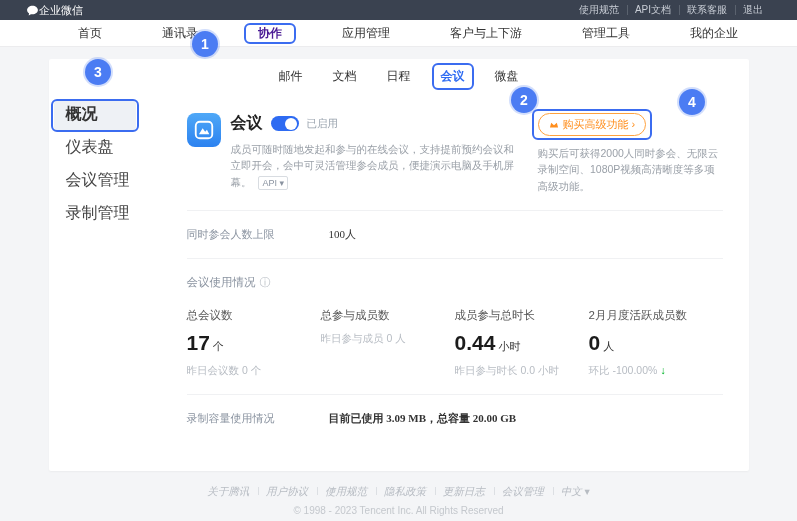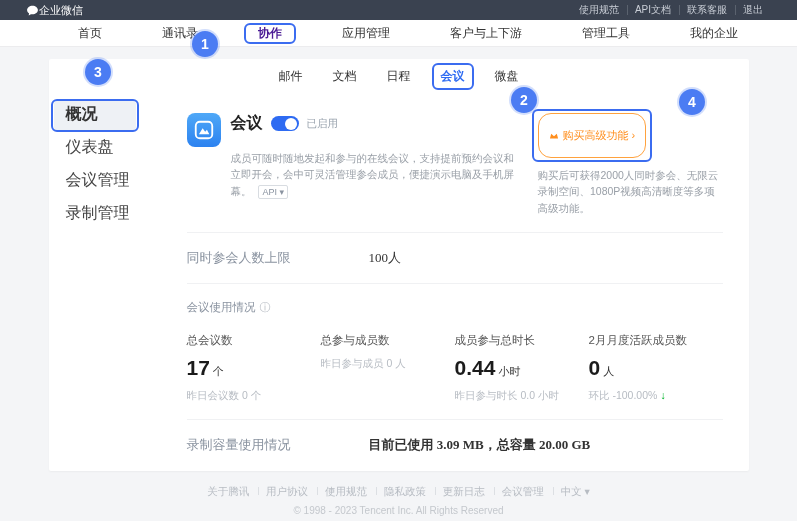--- a/index.html
+++ b/index.html
@@ -34,46 +34,46 @@
 
   .main { flex:1; padding:20px 26px 0 46px; }
   .header-row { display:flex; justify-content:space-between; }
   .header-left { display:flex; gap:10px; max-width:330px; }
   .app-icon { width:34px; height:34px; border-radius:8px; background:linear-gradient(180deg,#4fa8f7,#2c82f0); display:flex; align-items:center; justify-content:center; flex:none; }
   .title-row { display:flex; align-items:center; gap:8px; }
   .app-title { font-size:16px; font-weight:bold; color:#222; }
   .toggle { width:28px; height:15px; border-radius:8px; background:#2e6bf2; position:relative; cursor:pointer; flex:none; }
   .toggle .knob { position:absolute; right:1.5px; top:1.5px; width:12px; height:12px; border-radius:50%; background:#fff; }
   .status { font-size:10.5px; color:#98a2ad; }
-  .desc { font-size:10.5px; color:#9aa0a8; line-height:1.55; margin-top:16px; }
+  .desc { font-size:10.5px; color:#9aa0a8; line-height:1.55; margin-top:7px; }
   .api-tag { display:inline-block; border:1px solid #d8dce1; border-radius:2px; font-size:9px; color:#8a93a0; padding:0 3px; margin-left:4px; line-height:12px; cursor:pointer; }
 
   .header-right { width:185px; flex:none; }
-  .buy-btn { display:inline-flex; align-items:center; gap:4px; border:1px solid #ffa23e; color:#ff8f1f; font-size:11px; padding:14px 10px; border-radius:13px; background:#fff; cursor:pointer; position:relative; }
+  .buy-btn { display:inline-flex; align-items:center; gap:4px; border:1px solid #ffa23e; color:#ff8f1f; font-size:11px; padding:3px 10px; border-radius:13px; background:#fff; cursor:pointer; position:relative; }
   .buy-desc { font-size:10.5px; color:#9aa0a8; line-height:1.55; margin-top:9px; }
 
   .divider { height:1px; background:#f0f1f3; margin:16px 0; }
 
-  .info-row { display:flex; font-size:13px; align-items:center;gap:40px; }
+  .info-row { display:flex; font-size:11px; align-items:center; }
   .info-row .label { color:#8a93a0; width:142px; flex:none; }
   .info-row .value { color:#333;font-family:Liberation Serif, serif; }
   .info-row .value.strong { font-weight:bold; }
 
   .section-label { font-size:11.5px; color:#8a93a0; display:flex; align-items:center; gap:4px; }
   .info-icon { color:#b7bcc3; font-size:11px; cursor:pointer; }
 
   .stats { display:grid; grid-template-columns:repeat(4,1fr); margin-top:18px; }
   .stat-label { font-size:11.5px; color:#555; }
   .stat-value { margin-top:8px; font-size:21px; font-weight:bold; color:#1b1b1b; }
   .stat-unit { font-size:11px; font-weight:normal; color:#333; margin-left:3px; }
   .stat-sub { margin-top:9px; font-size:10.5px; color:#b7bcc3; }
   .trend-down { color:#00b42a; margin-left:3px; font-weight:bold; }
 
   .footer { text-align:center; margin-top:14px; font-size:10.5px; color:#b7bcc3; }
-  .footer .links span { padding:0 7px; position:relative; cursor:pointer; }
+  .footer .links span { padding:0 7px; position:relative; cursor:pointer;font-style:italic; }
   .footer .links span + span::before { content:""; position:absolute; left:-1px; top:2px; bottom:2px; width:1px; background:#dcdfe3; }
   .copyright { margin-top:6px; font-size:10px; color:#c4c8cd; }
 
   
   .anno-circle { position:absolute; width:26px; height:26px; border-radius:50%; background:#4b7cf3; color:#fff;
     font-size:14px; font-weight:bold; display:flex; align-items:center; justify-content:center; z-index:50;
     box-shadow:0 0 0 2px rgba(75,124,243,.25); }
   .anno-box { position:absolute; border:2px solid #3b6cf0; border-radius:6px; pointer-events:none; z-index:40; }
   .anno-box.nav-box  { top:3px; bottom:3px; left:16px; right:16px; }
   .anno-box.tab-box  { top:-5px; bottom:-5px; left:-9px; right:-9px; }

